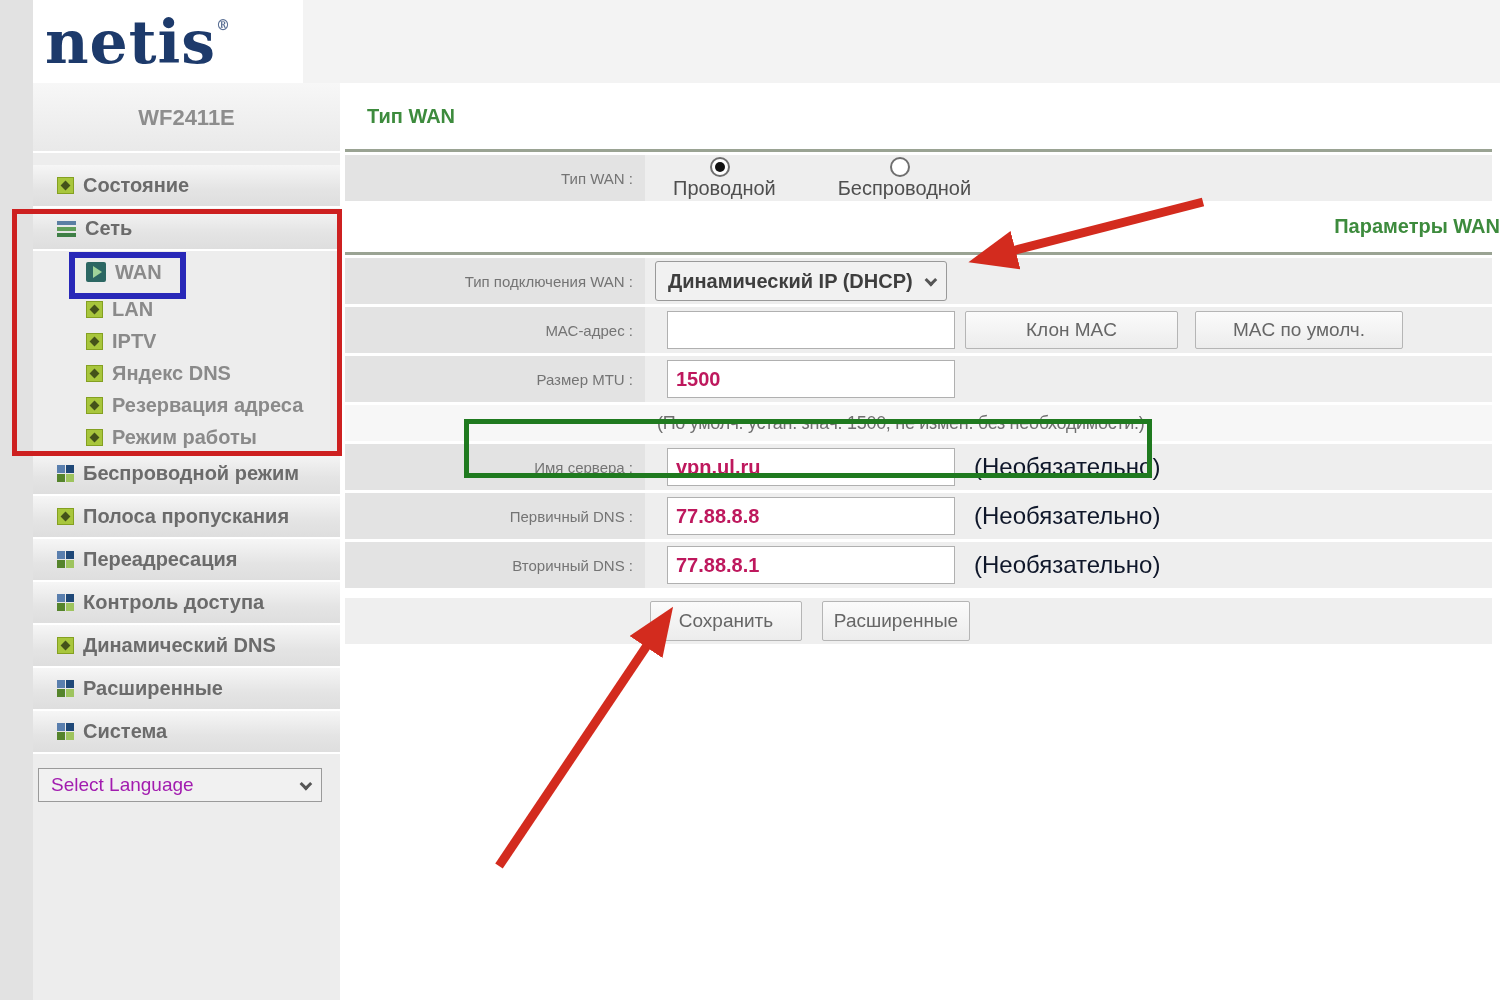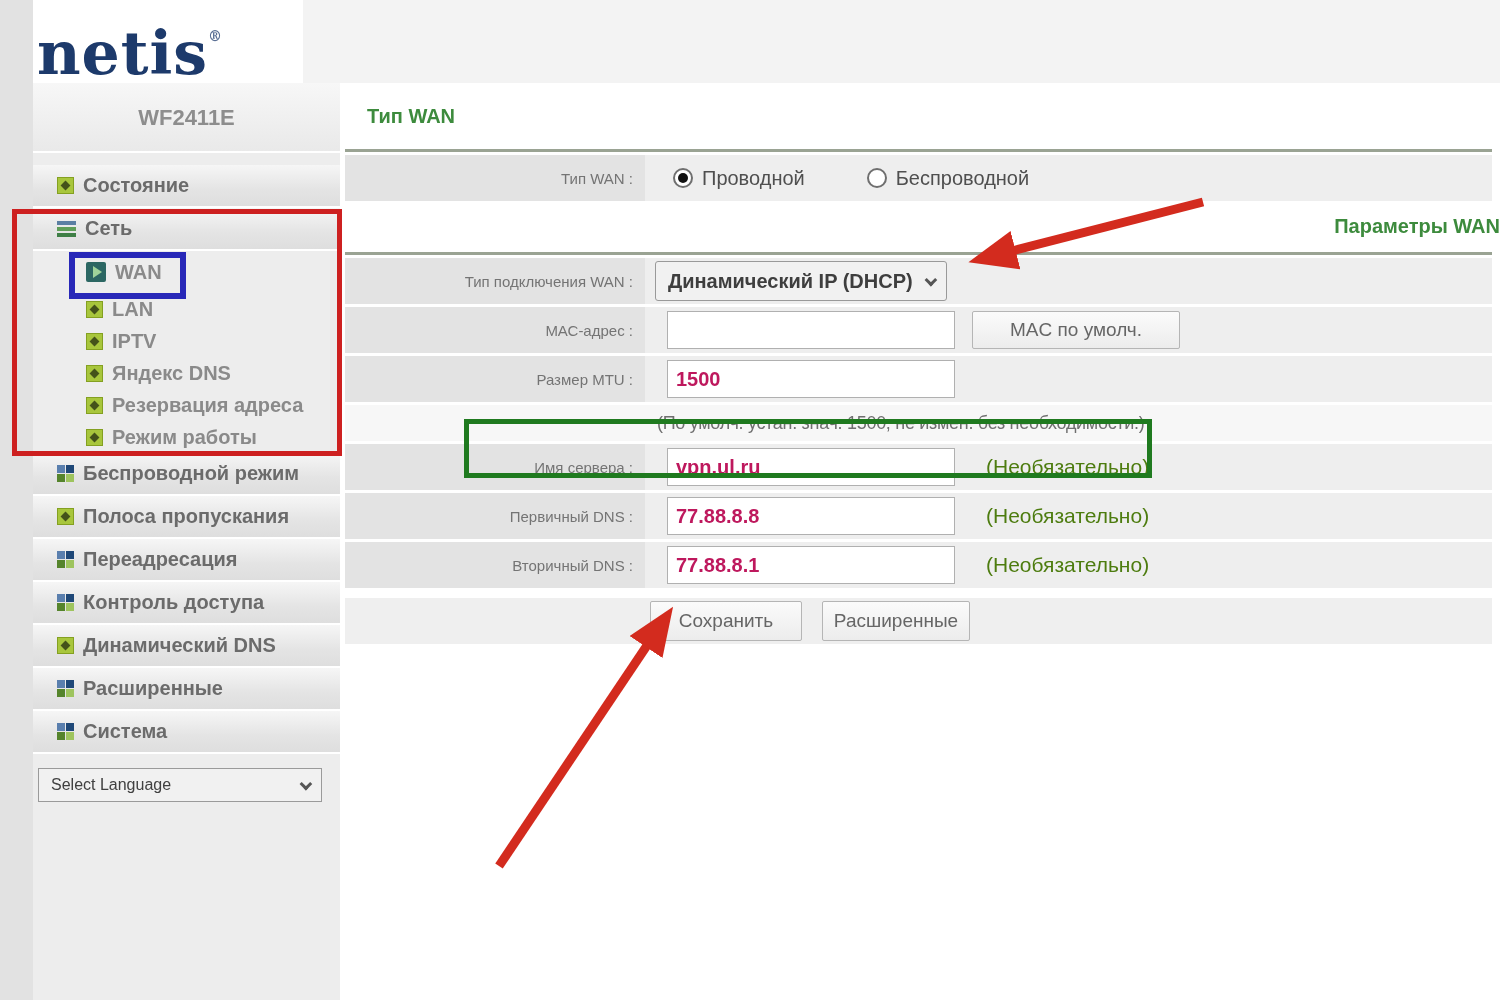--- a/index.html
+++ b/index.html
@@ -2,21 +2,21 @@
 <html><head>
 <meta charset="utf-8">
 <style>
   * { margin:0; padding:0; box-sizing:border-box; }
   html,body { width:1500px; height:1000px; overflow:hidden; }
   body { font-family:"Liberation Sans", sans-serif; background:#ffffff; position:relative; }
 
   
   .left-strip { position:absolute; left:0; top:0; width:33px; height:1000px; background:#e2e2e2; }
   .header { position:absolute; left:33px; top:0; width:1467px; height:83px; background:#f3f3f3; }
-  .logo-box { width:270px; height:83px; background:#ffffff; display:flex; align-items:flex-end; padding-left:4px; }
+  .logo-box { width:270px; height:83px; background:#ffffff; display:flex; align-items:center; padding-left:12px; }
   .logo { font-family:"DejaVu Serif", serif; font-weight:bold; font-size:60px; color:#1d3a6b; letter-spacing:1px; line-height:1; }
   .logo sup { font-size:14px; color:#5a6f94; vertical-align:top; top:6px; position:relative; }
 
   
   .sidebar { position:absolute; left:33px; top:83px; width:307px; height:917px; background:#ededed; }
   .model-header { height:70px; line-height:70px; text-align:center; font-size:22px; font-weight:bold; color:#8d8d8d;
                   background:linear-gradient(#f7f7f7,#e9e9e9); border-bottom:2px solid #ffffff; }
   .menu { margin-top:12px; }
   .mi { height:43px; display:flex; align-items:center; gap:9px; padding-left:24px;
         background:linear-gradient(180deg,#f6f6f6 0%,#e4e4e4 60%,#dedede 100%);
@@ -30,21 +30,21 @@
   .ic-net i { display:block; height:4px; }
   .ic-net i:nth-child(1){ background:#5b7fa3; }
   .ic-net i:nth-child(2){ background:#5f9e58; }
   .ic-net i:nth-child(3){ background:#3f7f46; }
   .ic-wan { width:20px; height:20px; background:#2c6763; border-radius:2px; display:inline-flex; align-items:center; justify-content:center; flex:0 0 auto; }
   .ic-wan::after { content:""; width:0; height:0; border-left:9px solid #9fd49a; border-top:6px solid transparent; border-bottom:6px solid transparent; margin-left:3px; }
   .ic-grid { width:17px; height:17px; display:inline-grid; grid-template-columns:8px 8px; grid-template-rows:8px 8px; gap:1px; flex:0 0 auto; }
   .ic-grid i:nth-child(1){ background:#5a7fae; } .ic-grid i:nth-child(2){ background:#1f4878; }
   .ic-grid i:nth-child(3){ background:#55842c; } .ic-grid i:nth-child(4){ background:#9ec45e; }
   .lang-select { margin:14px 0 0 5px; width:284px; height:34px; background:#f1f1f1; border:1px solid #9a9a9a;
-                 display:flex; align-items:center; justify-content:space-between; padding:0 12px; font-size:16px; color:#404040; cursor:pointer; }
+                 display:flex; align-items:center; justify-content:space-between; padding:0 12px; font-size:19px; color:#a21caf; cursor:pointer; }
   .chev { display:inline-block; width:9px; height:9px; border-right:3px solid #555; border-bottom:3px solid #555; transform:rotate(45deg) translateY(-2px); }
 
   
   .main { position:absolute; left:340px; top:83px; width:1160px; height:917px; background:#ffffff; }
   .h-green { margin:22px 0 21px 27px; color:#3d8b3d; font-size:20px; font-weight:bold; }
   .h-green2 { margin:14px 0 14px 27px; color:#3d8b3d; font-size:20px; font-weight:bold;text-align:right; }
   .divider { height:3px; background:#9aa393; width:1147px; margin-left:5px; }
   .row { width:1147px; margin:3px 0 0 5px; height:46px; display:flex; }
   .row .lbl { width:300px; background:#e3e3e3; display:flex; align-items:center; justify-content:flex-end; padding-right:12px;
               color:#747474; font-size:15px; }
@@ -55,26 +55,26 @@
   .tin { height:38px; width:288px; margin-left:22px; border:1px solid #b0b0b0; background:#ffffff; font-family:"Liberation Sans",sans-serif;
          font-size:20px; font-weight:bold; color:#be185d; padding:14px 8px; }
   .dropdown { width:292px; height:40px; margin-left:10px; background:#f1f1f1; border:1px solid #999; border-radius:3px;
               display:flex; align-items:center; justify-content:space-between; padding:0 12px; font-size:20px; font-weight:bold; color:#3e3e3e; cursor:pointer; }
   .btn { background:linear-gradient(#fbfbfb,#ececec); border:1px solid #b5b5b5; border-radius:2px; color:#666; font-size:19px;
          font-family:"Liberation Sans",sans-serif; cursor:pointer; }
   .btn-save { width:152px; height:40px; }
   .btn-adv  { width:148px; height:40px; }
   .btn-mac  { width:213px; height:38px; margin-left:10px; }
   .btn-mac2 { width:208px; height:38px; margin-left:17px; }
-  .opt { margin-left:31px; color:#4d7c0f; font-size:21px; }
+  .opt { margin-left:19px; color:#0f172a; font-size:24px; }
   .radio { width:20px; height:20px; border:2px solid #6f6f6f; border-radius:50%; background:#fff; margin-right:9px;
            display:inline-flex; align-items:center; justify-content:center; flex:0 0 auto; cursor:pointer; }
   .radio.sel::after { content:""; width:10px; height:10px; border-radius:50%; background:#111; }
   .radio-lab { font-size:20px; color:#4f4f4f; }
-  .rgroup { display:flex; align-items:center; }
+  .rgroup { display:flex; align-items:center;flex-direction:column; }
 
   
   .ann { position:absolute; pointer-events:none; }
   .ann-red   { left:12px;  top:209px; width:330px; height:247px; border:5px solid #cd2020; }
   .ann-blue  { left:69px;  top:252px; width:117px; height:47px;  border:6px solid #2828b8; }
   .ann-green { left:464px; top:419px; width:688px; height:59px;  border:5px solid #1f7a1f; }
   .arrows { position:absolute; left:0; top:0; width:1500px; height:1000px; pointer-events:none; }
 </style>
 </head>
 <body>
@@ -214,20 +214,21 @@
         <span>Динамический IP (DHCP)</span>
         <span class="chev"></span>
       </div>
     </div>
   </div>
 
   <div class="row">
     <div class="lbl">МАС-адрес :</div>
     <div class="ct">
       <input class="tin" type="text" value="" style="">
+      <button class="btn btn-mac">Клон MAC</button>
       <button class="btn btn-mac2">MAC по умолч.</button>
     </div>
   </div>
 
   <div class="row">
     <div class="lbl">Размер MTU :</div>
     <div class="ct">
       <input class="tin" type="text" value="1500" style="">
     </div>
   </div>

